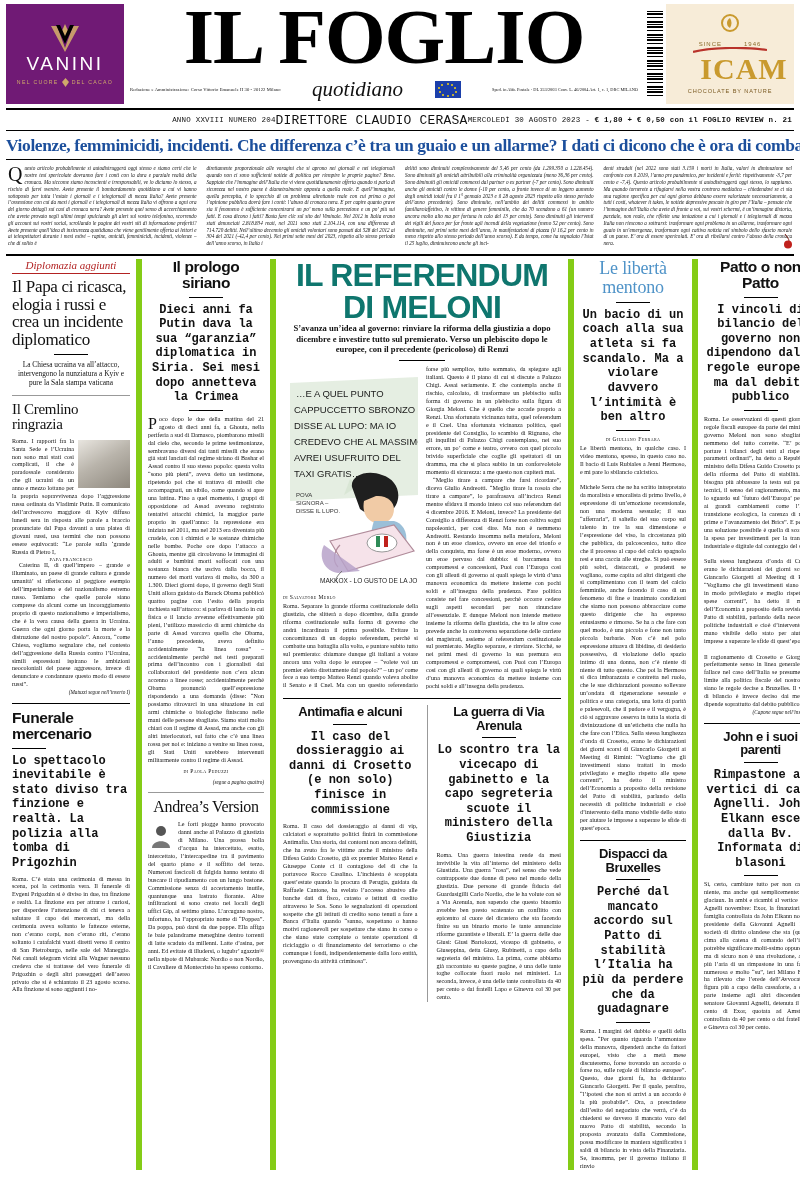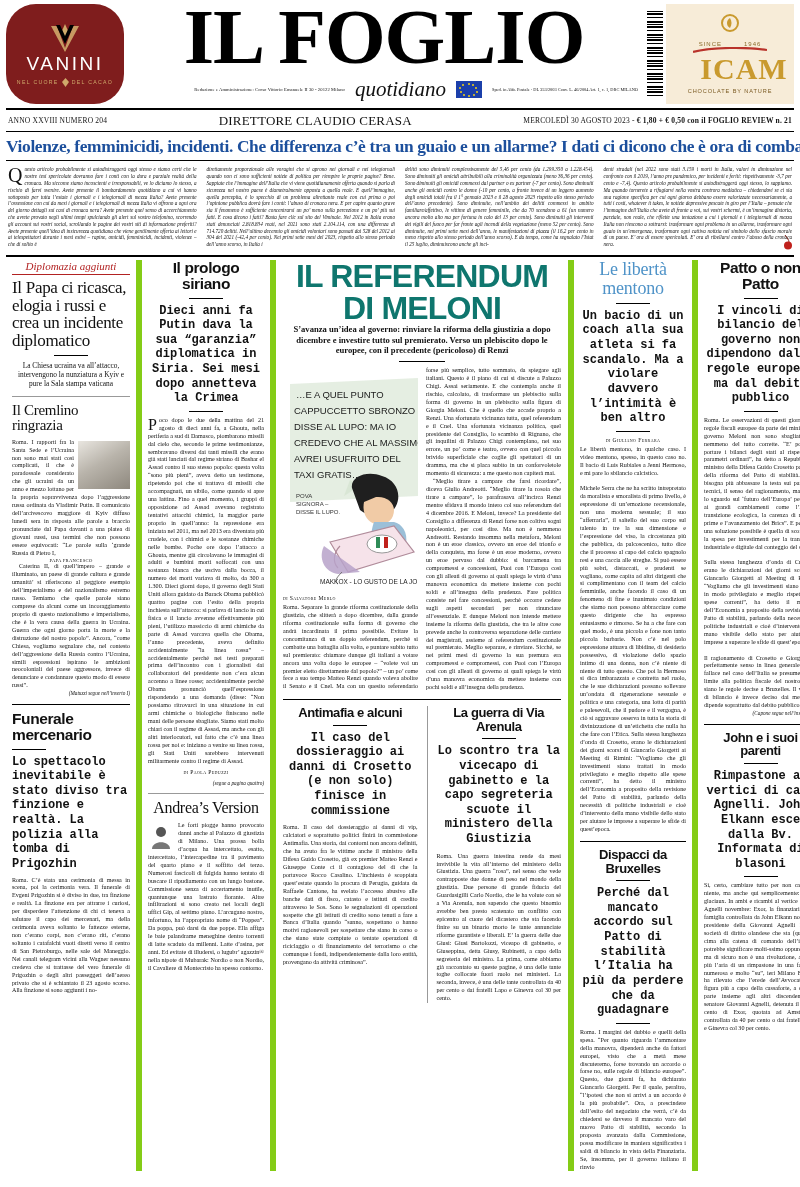--- a/index.html
+++ b/index.html
@@ -7,43 +7,42 @@
   body {
     font-family: "Liberation Serif", "DejaVu Serif", serif;
     color: #111;
     -webkit-font-smoothing: antialiased;
   }
   .page { width: 800px; height: 1187px; position: relative; overflow: hidden; padding: 0 6px; }
 
   
   .masthead { display: flex; align-items: stretch; height: 104px; padding-top: 4px; }
   .ad-left {
-    width: 118px; background: #7f1d1d; color: #cfa96a;
+    width: 118px; background: #701a75; color: #cfa96a;
     display: flex; flex-direction: column; align-items: center; justify-content: center;
     padding: 16px 0;
-    border-radius: 30px;
   }
   .vanini-mark { width: 46px; height: 30px; margin-bottom: 2px; }
   .vanini-word {
     font-family: "Liberation Sans", sans-serif; font-size: 19px; letter-spacing: 2.5px;
     color: #fff; font-weight: 400; line-height: 1;
   }
   .vanini-sub {
     font-family: "Liberation Sans", sans-serif; font-size: 5.2px; letter-spacing: 1.3px;
     color: #cfa96a; margin-top: 5px; display: flex; align-items: center; gap: 3px;
   }
   .vanini-sub .dia { width: 7px; height: 9px; }
 
   .title-block { flex: 1; position: relative; display: flex; flex-direction: column;
     align-items: center; justify-content: flex-start; padding: 0 6px; }
   .paper-title {
     font-family: "Liberation Serif", serif; font-weight: 700; font-size: 78px;
     letter-spacing: -1px; line-height: 0.96; color: #000; margin-top: -4px;
   }
-  .title-foot { display: flex; align-items: center; justify-content: flex-end; gap: 10px;
+  .title-foot { display: flex; align-items: center; justify-content: space-between; gap: 10px;
     width: 100%; margin-top: 2px; }
   .imprint { font-size: 4.6px; letter-spacing: .1px; color: #111; white-space: nowrap; }
   .quotidiano { font-family: "Liberation Serif", serif; font-style: italic; font-size: 21px; }
   .eu-flag { width: 26px; height: 17px; background: #1b3faa; position: relative; }
   .eu-flag .star { position: absolute; width: 2px; height: 2px; background: #f5d312; border-radius: 50%; }
   .spedizione { font-size: 4.4px; white-space: nowrap; color: #111; }
 
   .barcode-col { width: 22px; display: flex; align-items: center; justify-content: center; }
   .barcode { width: 16px; height: 86px; position: relative; background:
      repeating-linear-gradient(to bottom, #000 0 1px, #fff 1px 2px, #000 2px 4px, #fff 4px 6px,
@@ -59,22 +58,22 @@
   .icam-word { font-family: "Liberation Serif", serif; font-weight: 700; font-size: 30px;
     letter-spacing: 1px; color: #c99a2e; line-height: 1; margin-left: 28px; }
   .icam-sub { font-family: "Liberation Sans", sans-serif; font-size: 5.6px; letter-spacing: .9px;
     color: #7a5a22; margin-top: 4px; }
   .icam-logo-circ { width: 22px; height: 26px; margin-bottom: 1px; }
 
   
   .rule-thick { border-top: 2px solid #000; margin-top: 4px; }
   .rule-thin { border-top: 1px solid #000; }
   .infobar {
-    display: flex; justify-content: space-between; align-items: center;
-    font-size: 7.5px; padding: 2.5px 2px; letter-spacing: .2px; white-space: nowrap;
+    display: flex; justify-content: flex-end; align-items: center;
+    font-size: 7.5px; padding: 2.5px 2px; letter-spacing: .2px; white-space: nowrap; font-family: Liberation Mono, monospace;
   }
   .infobar .center { font-size: 13px; }
   .infobar b { font-weight: 700; }
 
   
   .top-headline {
     text-align: center; color: #1c4f9c; font-weight: 700;
     font-size: 17.4px; letter-spacing: -.35px; padding: 6px 0 5px;
     line-height: 1; white-space: nowrap;
   }

